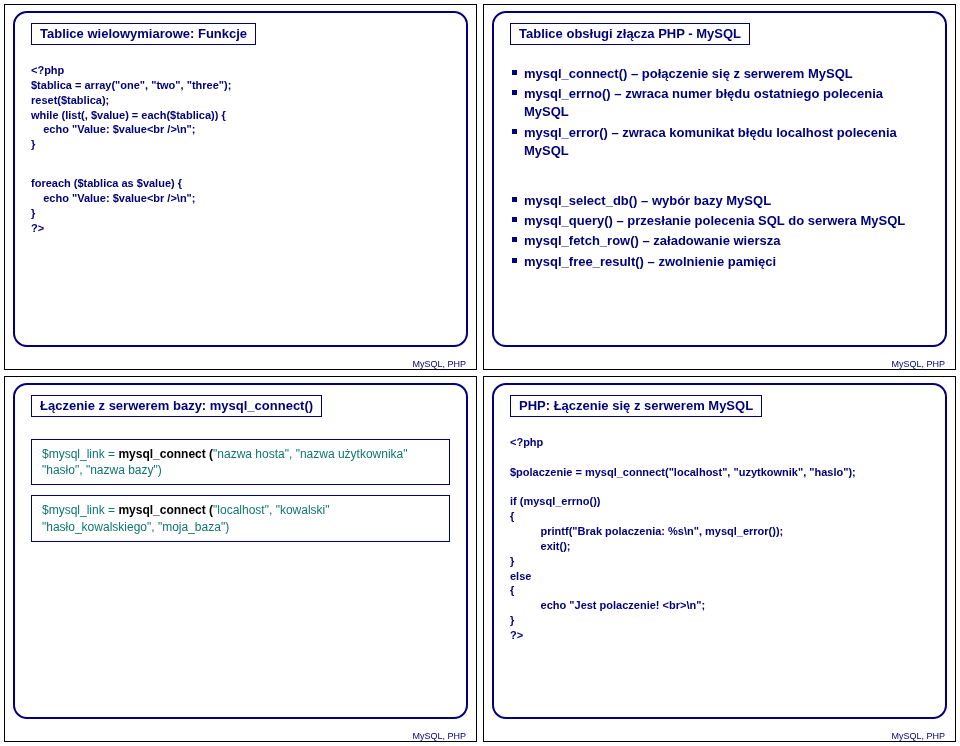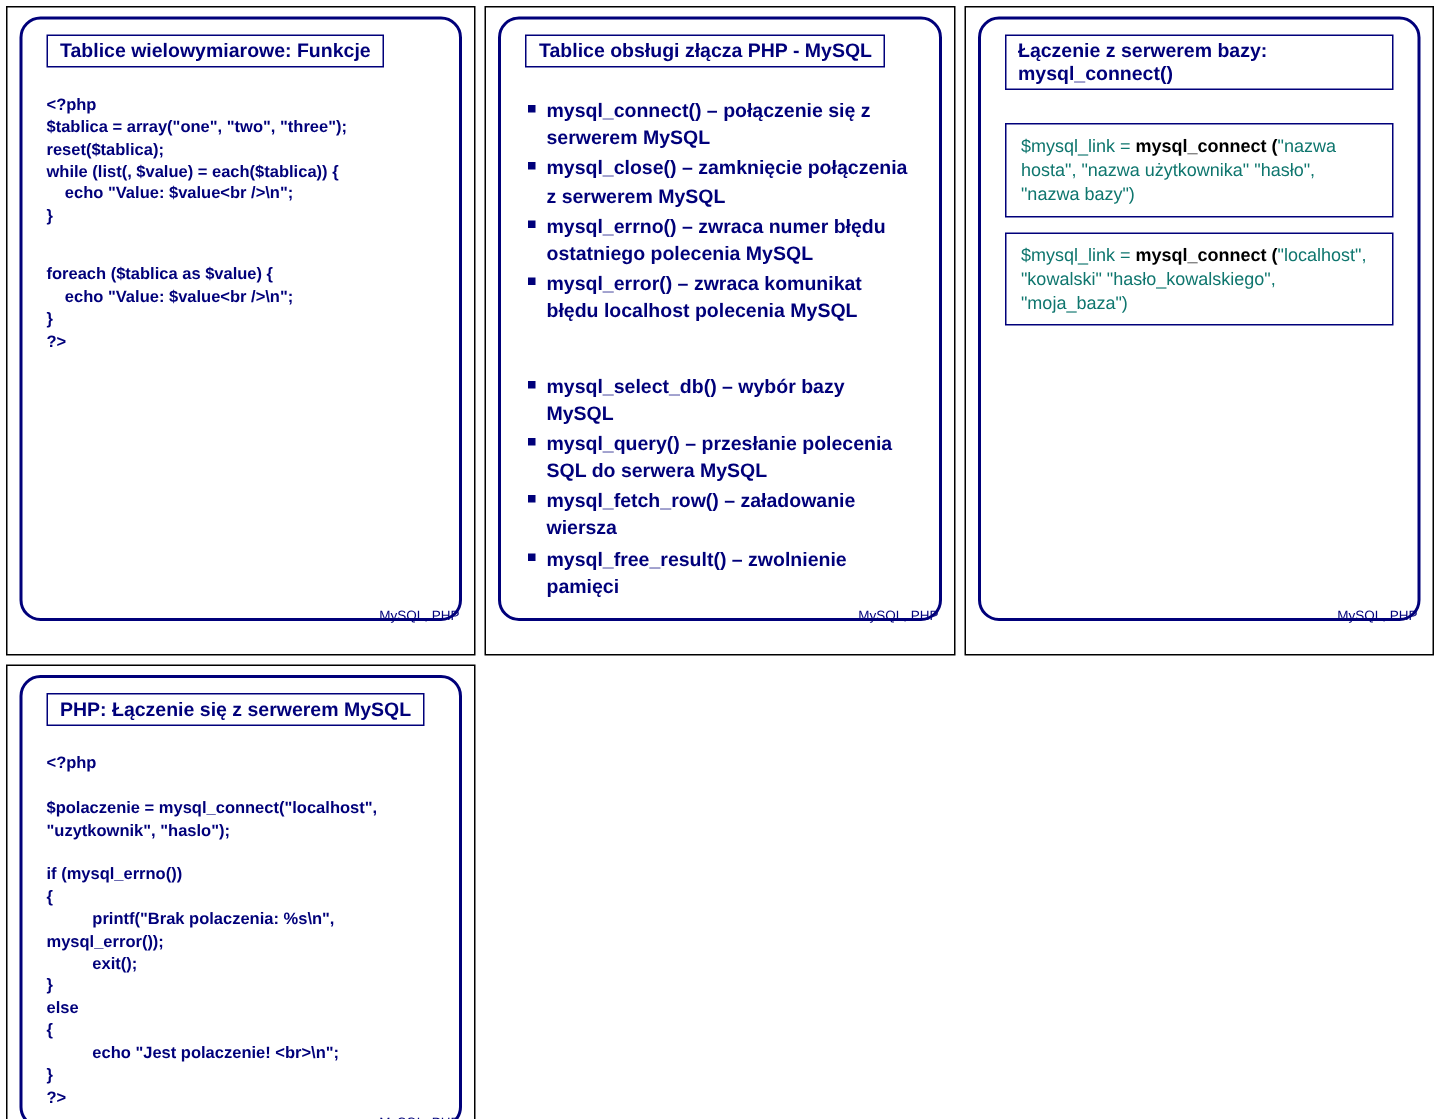--- a/index.html
+++ b/index.html
@@ -6,21 +6,21 @@
     margin: 0;
     background: #fff;
     font-family: Arial, Helvetica, sans-serif;
     font-size: 11px;
     color: #000080;
   }
   .page {
     width: 960px;
     height: 746px;
     display: grid;
-    grid-template-columns: 1fr 1fr 1fr;
+    grid-template-columns: 1fr 1fr;
     grid-template-rows: 1fr 1fr;
     gap: 6px;
     padding: 4px;
     box-sizing: border-box;
   }
   .slide {
     border: 1px solid #000;
     position: relative;
     box-sizing: border-box;
     padding: 6px 8px 22px 8px;
@@ -79,21 +79,21 @@
     content: "";
     position: absolute;
     left: 2px;
     top: 5px;
     width: 5px;
     height: 5px;
     background: #00007a;
   }
   .footer {
     position: absolute;
-    bottom: 21px;
+    bottom: 0;
     right: 10px;
     font-size: 9px;
     color: #00007a;
   }
   .black { color: #0f766e; font-weight: normal; }
   .bold-black { color:#000000; font-weight: bold;}
 </style>
 </head>
 <body>
 
@@ -115,21 +115,20 @@
 ?&gt;</pre>
     </div>
     <div class="footer">MySQL, PHP</div>
   </div>
 
   <div class="slide">
     <div class="panel">
       <div class="title-box">Tablice obsługi złącza PHP - MySQL</div>
       <ul class="bullets">
         <li>mysql_connect() – połączenie się z serwerem MySQL</li>
-        <li>mysql_close() – zamknięcie połączenia z serwerem MySQL</li>
         <li>mysql_errno() – zwraca numer błędu ostatniego polecenia MySQL</li>
         <li>mysql_error() – zwraca komunikat błędu localhost polecenia MySQL</li>
       </ul>
       <div style="height:22px"></div>
       <ul class="bullets">
         <li>mysql_select_db() – wybór bazy MySQL</li>
         <li>mysql_query() – przesłanie polecenia SQL do serwera MySQL</li>
         <li>mysql_fetch_row() – załadowanie wiersza</li>
         <li>mysql_free_result() – zwolnienie pamięci</li>
       </ul>

